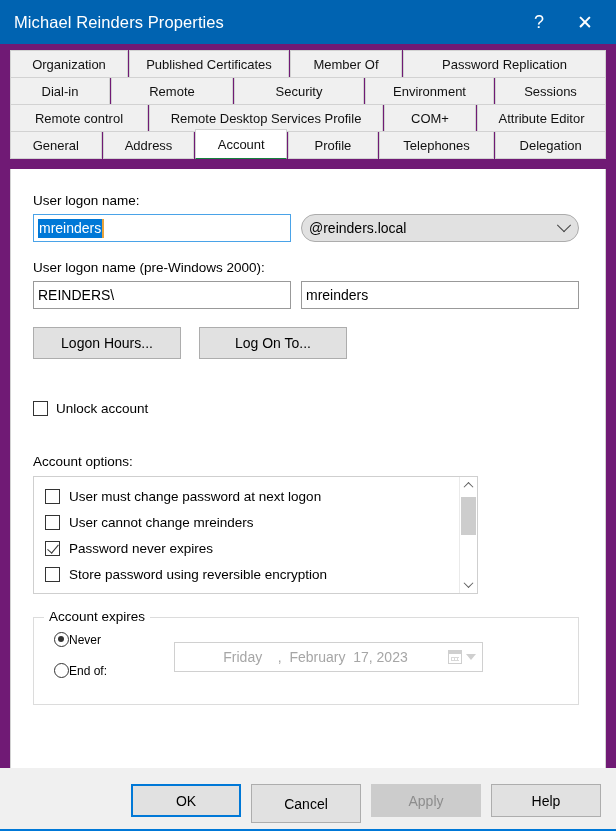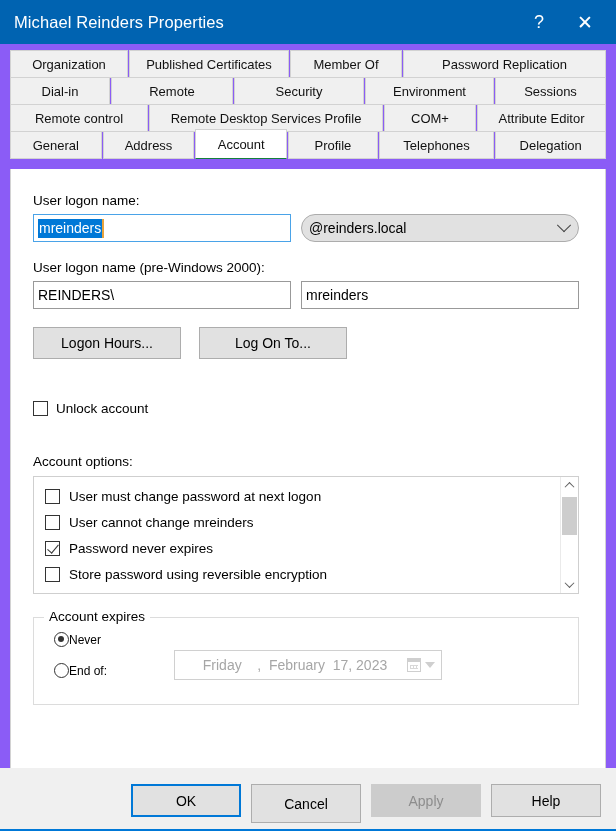--- a/index.html
+++ b/index.html
@@ -13,21 +13,21 @@
     overflow: hidden;
     font-family: "Liberation Sans", sans-serif;
     font-size: 13.5px;
     color: #000000;
     -webkit-font-smoothing: antialiased;
   }
   .dialog {
     position: relative;
     width: 616px;
     height: 831px;
-    background: #8b5cf6;
+    background: #701a75;
     box-sizing: border-box;
     border-bottom: 2px solid #0078d7;
     overflow: hidden;
   }
 
   
   .titlebar {
     position: absolute;
     left: 0; top: 0;
     width: 616px; height: 44px;
@@ -460,21 +460,21 @@
     <div class="pbtn" style="left:22px; top:158px; width:148px; height:32px;">Logon Hours...</div>
     <div class="pbtn" style="left:188px; top:158px; width:148px; height:32px;">Log On To...</div>
 
     <div class="cb-row" style="left:22px; top:232px;">
       <span class="cbox"></span>
       <span class="cb-label">Unlock account</span>
     </div>
 
     <div class="field-label" style="left:22px; top:285px;">Account options:</div>
 
-    <div class="listbox" style="left:22px; top:307px; width:546px; height:118px;text-decoration:underline;">
+    <div class="listbox" style="left:22px; top:307px; width:445px; height:118px;text-decoration:underline;">
       <div class="list-items">
         <div class="list-row">
           <span class="cbox"></span>
           <span class="cb-label">User must change password at next logon</span>
         </div>
         <div class="list-row">
           <span class="cbox"></span>
           <span class="cb-label">User cannot change mreinders</span>
         </div>
         <div class="list-row">
@@ -503,21 +503,21 @@
       <div class="radio-row" style="left:20px; top:14px;">
         <span class="radio sel"></span>
         <span class="radio-label">Never</span>
       </div>
 
       <div class="radio-row" style="left:20px; top:45px;">
         <span class="radio"></span>
         <span class="radio-label">End of:</span>
       </div>
 
-      <div class="datepick" style="left:140px; top:32px; width:268px;align-items:center;">
+      <div class="datepick" style="left:140px; top:24px; width:309px;align-items:center;">
         <span class="date-text">Friday    ,  February  17, 2023</span>
         <span class="date-btns">
           <span class="cal-icon"></span>
           <span class="dp-arrow"></span>
         </span>
       </div>
     </div>
 
   </div>
 

